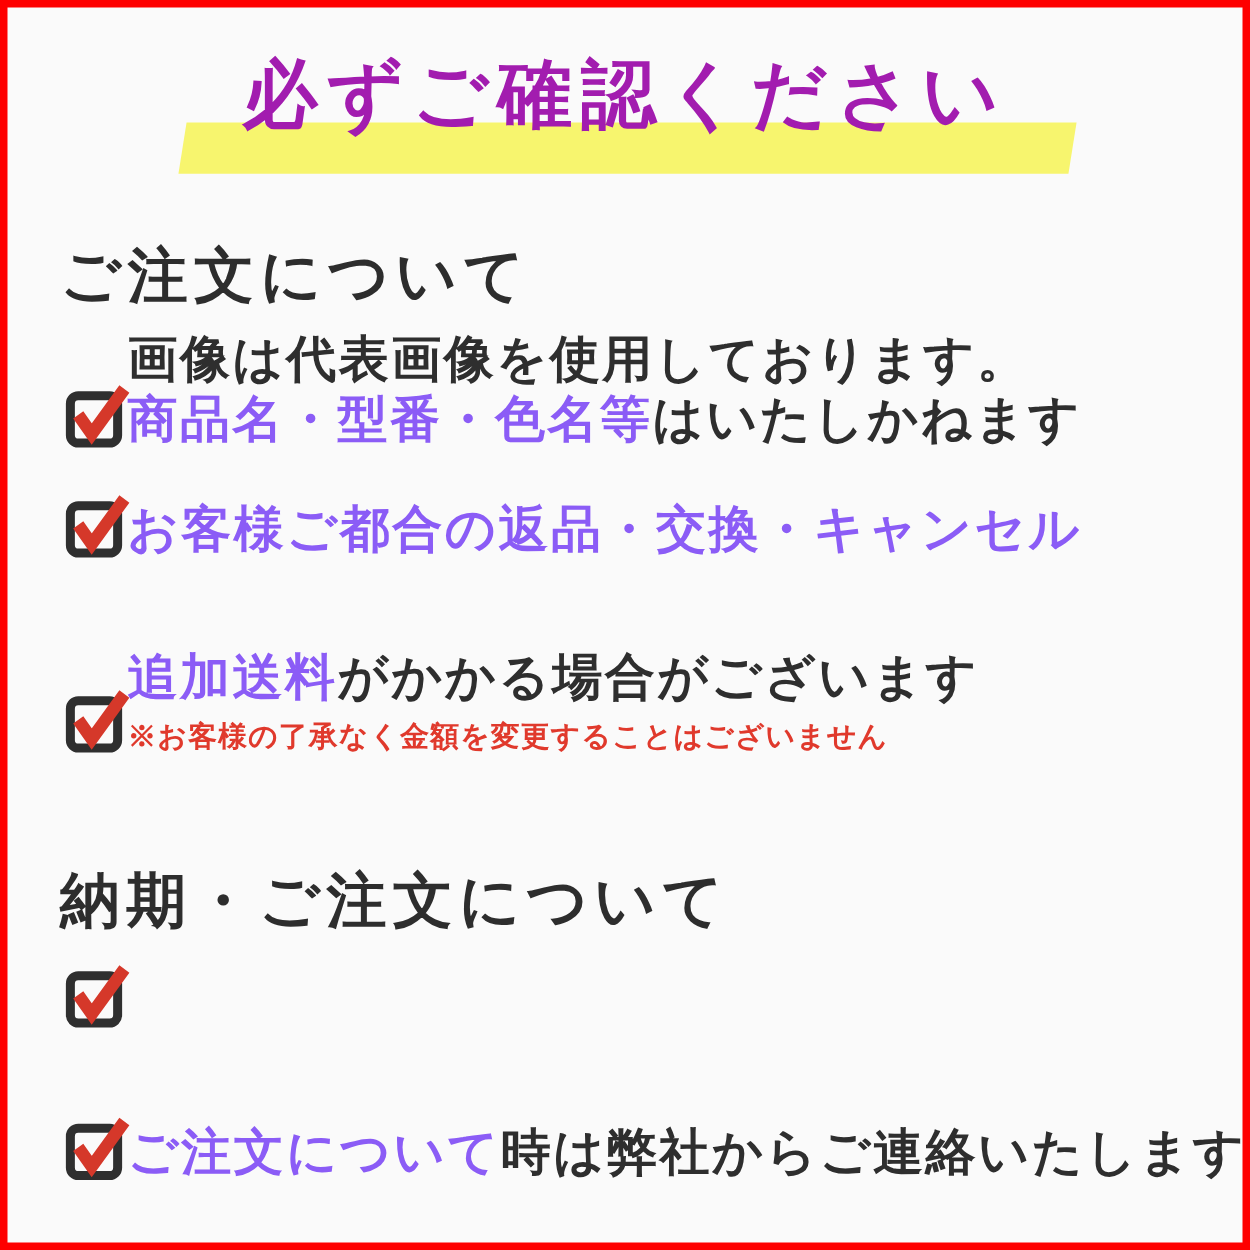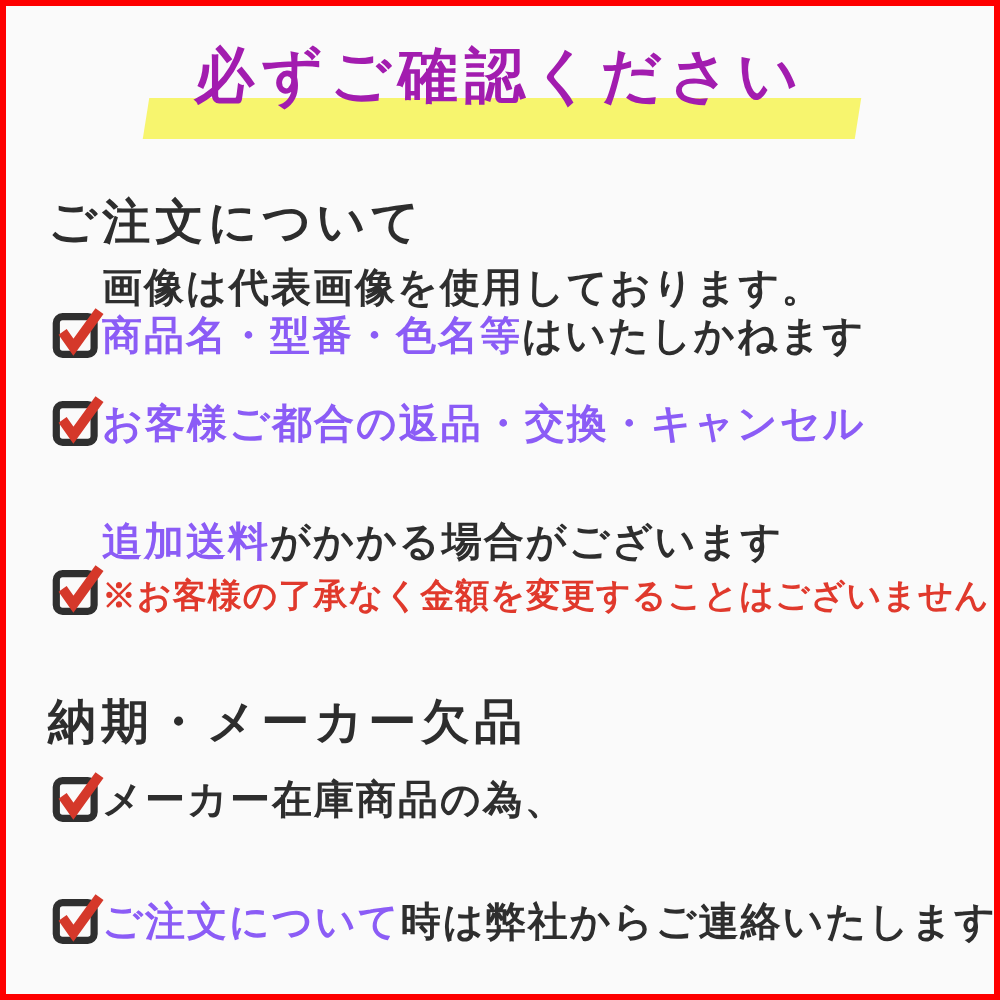--- a/index.html
+++ b/index.html
@@ -73,21 +73,21 @@
     font-weight: 600;
     line-height: 1.2;
     letter-spacing: 2px;
     color: #2e2e2e;
     white-space: nowrap;
     margin-left: -2px;
   }
   .seg-red { color: #8b5cf6; }
   .seg-dark { color: #2e2e2e; }
   .note-line {
-    font-size: 34px;
+    font-size: 23px;
     letter-spacing: 1px;
     margin-top: 10px;
     color: #e0392c;
     font-weight: 600;
   }
 </style>
 </head>
 <body>
 
 <div class="page">
@@ -124,29 +124,28 @@
     <svg class="checkbox" viewBox="0 0 60 64">
       <rect x="7" y="16" width="42" height="42" rx="7" fill="none" stroke="#2f2f2f" stroke-width="8"></rect>
       <path d="M14 33 L26 50 L55 10" fill="none" stroke="#d5382a" stroke-width="11" stroke-linecap="butt" stroke-linejoin="miter"></path>
     </svg>
     <div class="item-text">
       <div><span class="seg-red">追加送料</span><span class="seg-dark">がかかる場合がございます</span></div>
       <div class="note-line">※お客様の了承なく金額を変更することはございません</div>
     </div>
   </div>
 
-  <div class="heading heading-2">納期・メーカー欠品</div>
+  <div class="heading heading-2">納期・ご注文について</div>
 
   <div class="item item-4">
     <svg class="checkbox" viewBox="0 0 60 64">
       <rect x="7" y="16" width="42" height="42" rx="7" fill="none" stroke="#2f2f2f" stroke-width="8"></rect>
       <path d="M14 33 L26 50 L55 10" fill="none" stroke="#d5382a" stroke-width="11" stroke-linecap="butt" stroke-linejoin="miter"></path>
     </svg>
     <div class="item-text">
-      <div><span class="seg-dark">メーカー在庫商品の為、</span></div>
     </div>
   </div>
 
   <div class="item item-5">
     <svg class="checkbox" viewBox="0 0 60 64">
       <rect x="7" y="16" width="42" height="42" rx="7" fill="none" stroke="#2f2f2f" stroke-width="8"></rect>
       <path d="M14 33 L26 50 L55 10" fill="none" stroke="#d5382a" stroke-width="11" stroke-linecap="butt" stroke-linejoin="miter"></path>
     </svg>
     <div class="item-text">
       <div><span class="seg-red">ご注文について</span><span class="seg-dark">時は弊社からご連絡いたします</span></div>

